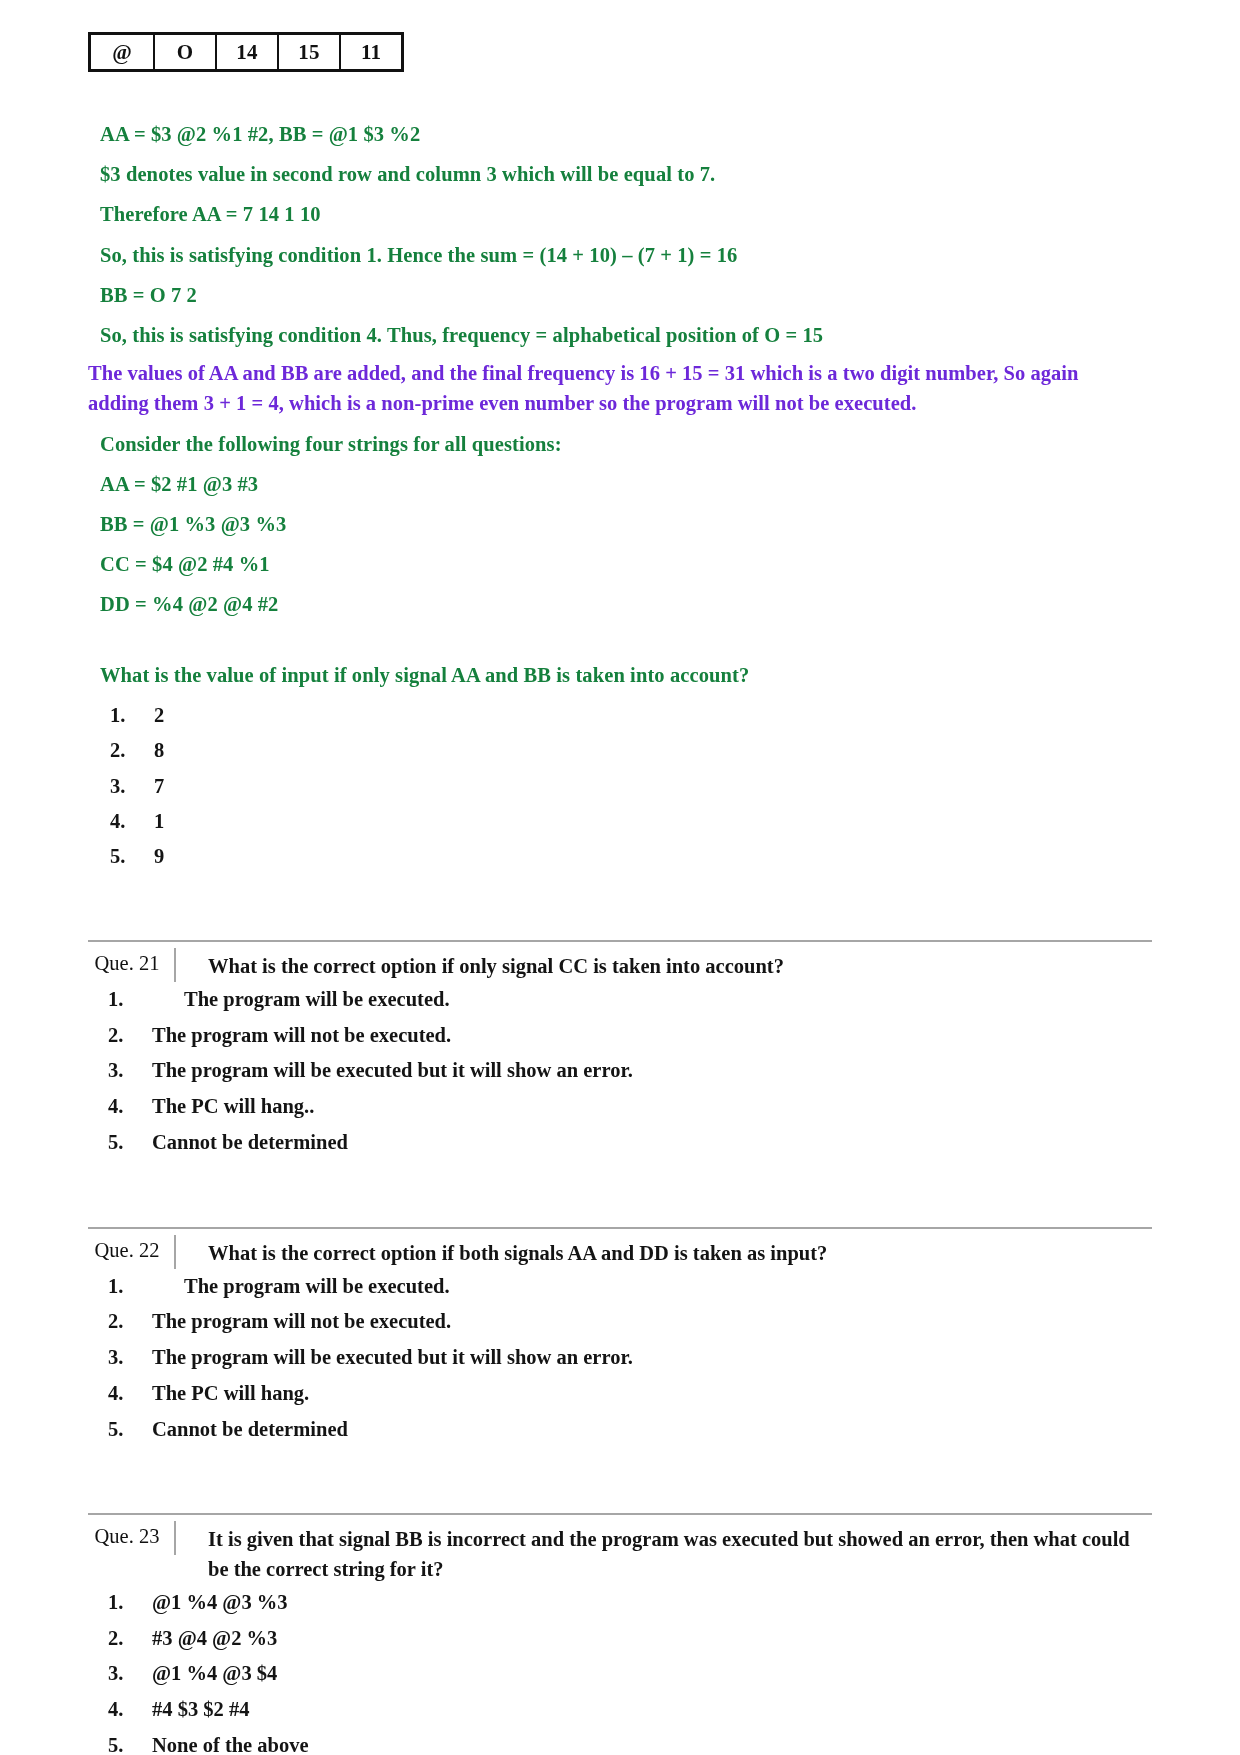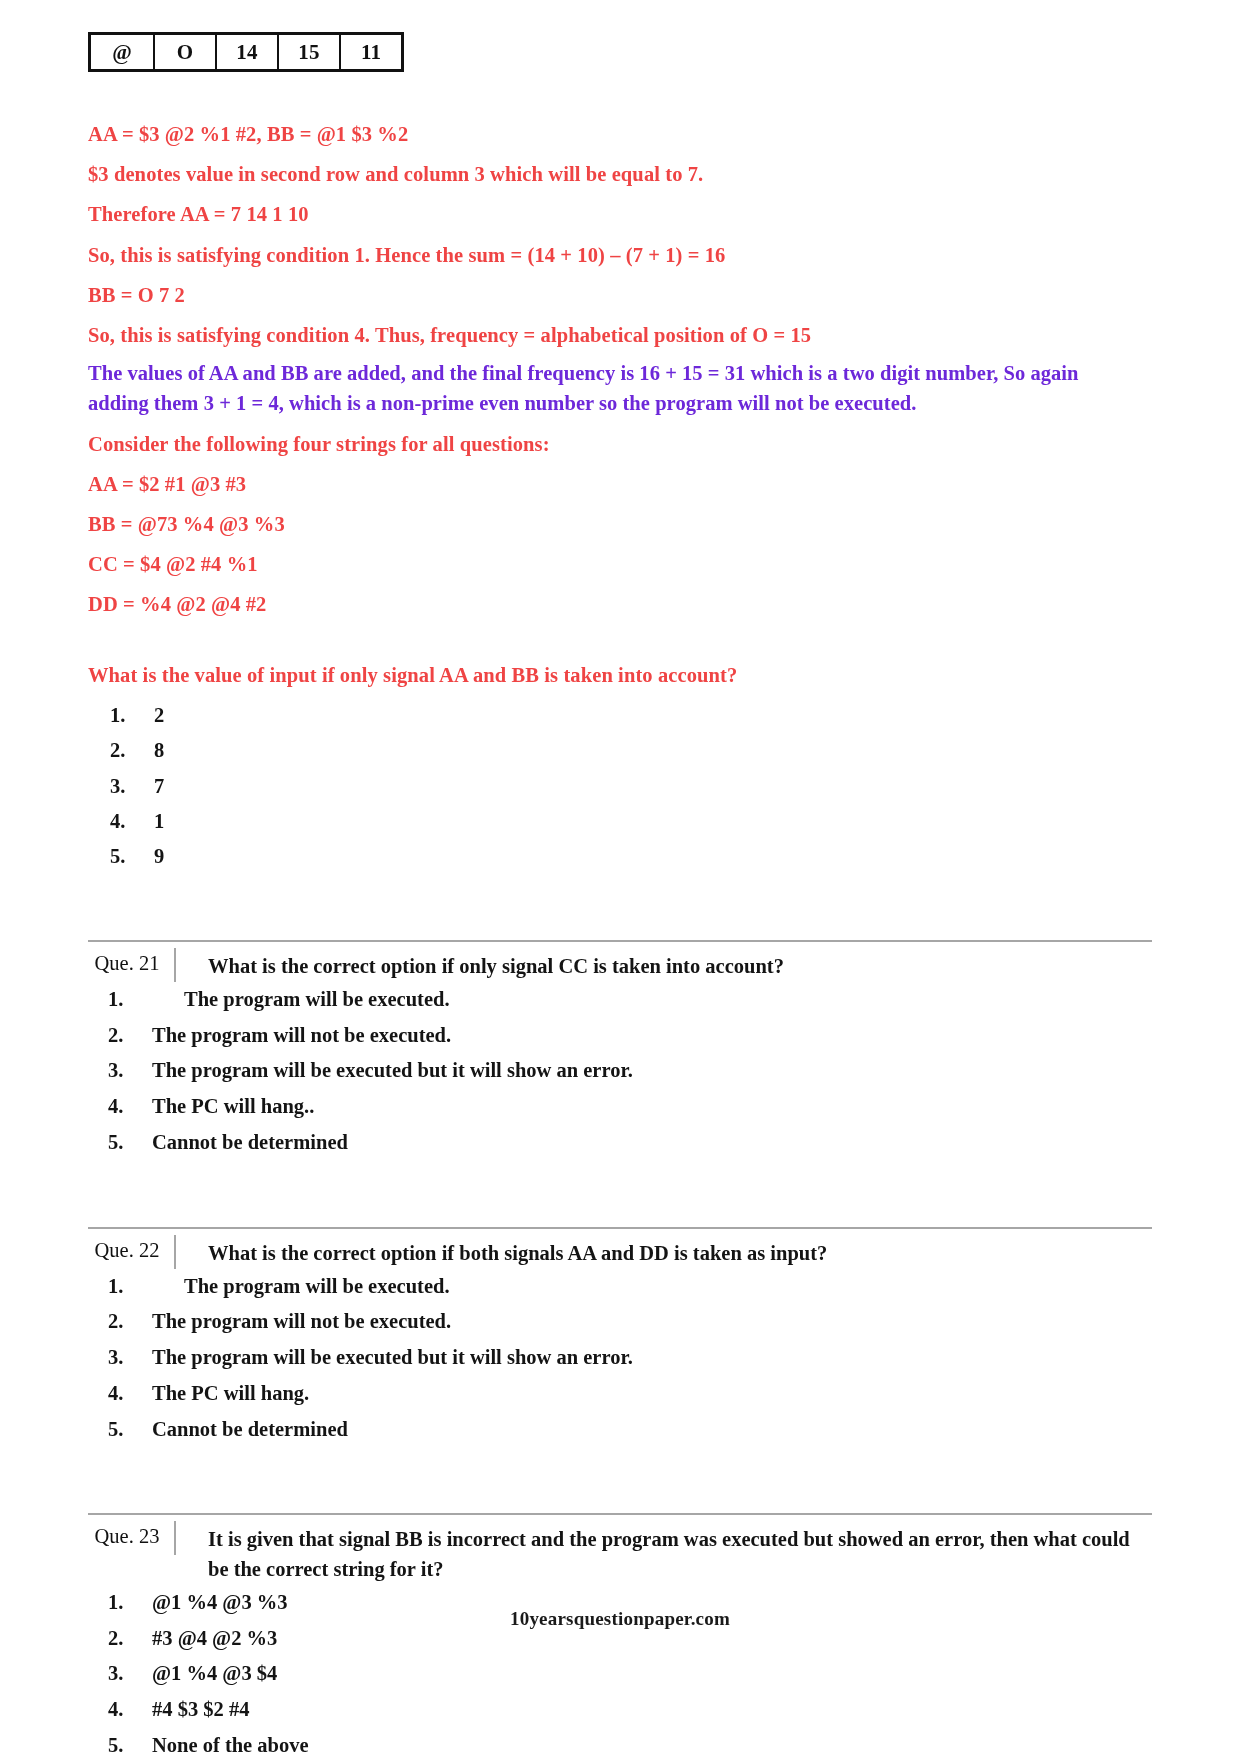--- a/index.html
+++ b/index.html
@@ -56,22 +56,22 @@
     left: 88px;
     top: 118px;
     width: 1064px;
   }
 
   .line {
     font-size: 20.5px;
     font-weight: 700;
     line-height: 1.62;
     letter-spacing: 0.1px;
-    margin: 0 0 7px 0;
-    color: #ef4444;
+    margin: 0 0 7px 12px;
+    color: #15803d;
   }
   .para {
     font-size: 20.5px;
     font-weight: 700;
     line-height: 1.45;
     letter-spacing: 0.05px;
     margin: 0 0 9px 0;
     color: #6d28d9;
     max-width: 1050px;
   }
@@ -202,21 +202,21 @@
     <p class="line">AA = $3 @2 %1 #2, BB = @1 $3 %2</p>
     <p class="line">$3 denotes value in second row and column 3 which will be equal to 7.</p>
     <p class="line">Therefore AA = 7 14 1 10</p>
     <p class="line">So, this is satisfying condition 1. Hence the sum = (14 + 10) – (7 + 1) = 16</p>
     <p class="line">BB = O 7 2</p>
     <p class="line">So, this is satisfying condition 4. Thus, frequency = alphabetical position of O = 15</p>
     <p class="para">The values of AA and BB are added, and the final frequency is 16 + 15 = 31 which is a two digit number, So again adding them 3 + 1 = 4, which is a non-prime even number so the program will not be executed.</p>
 
     <p class="line">Consider the following four strings for all questions:</p>
     <p class="line">AA = $2 #1 @3 #3</p>
-    <p class="line">BB = @73 %4 @3 %3</p>
+    <p class="line">BB = @1 %3 @3 %3</p>
     <p class="line">CC = $4 @2 #4 %1</p>
     <p class="line">DD = %4 @2 @4 #2</p>
 
     <div class="spacer-md"></div>
 
     <p class="line">What is the value of input if only signal AA and BB is taken into account?</p>
     <ul class="ans-list">
       <li>
         <span class="num">1.</span>
         <span class="txt">2</span>
@@ -336,15 +336,14 @@
         </li>
         <li>
           <span class="num">5.</span>
           <span class="txt">None of the above</span>
         </li>
       </ul>
     </div>
 
   </div>
 
-  <div class="footer">10yearsquestionpaper.com</div>
 
 </div>
 
 </body></html>

